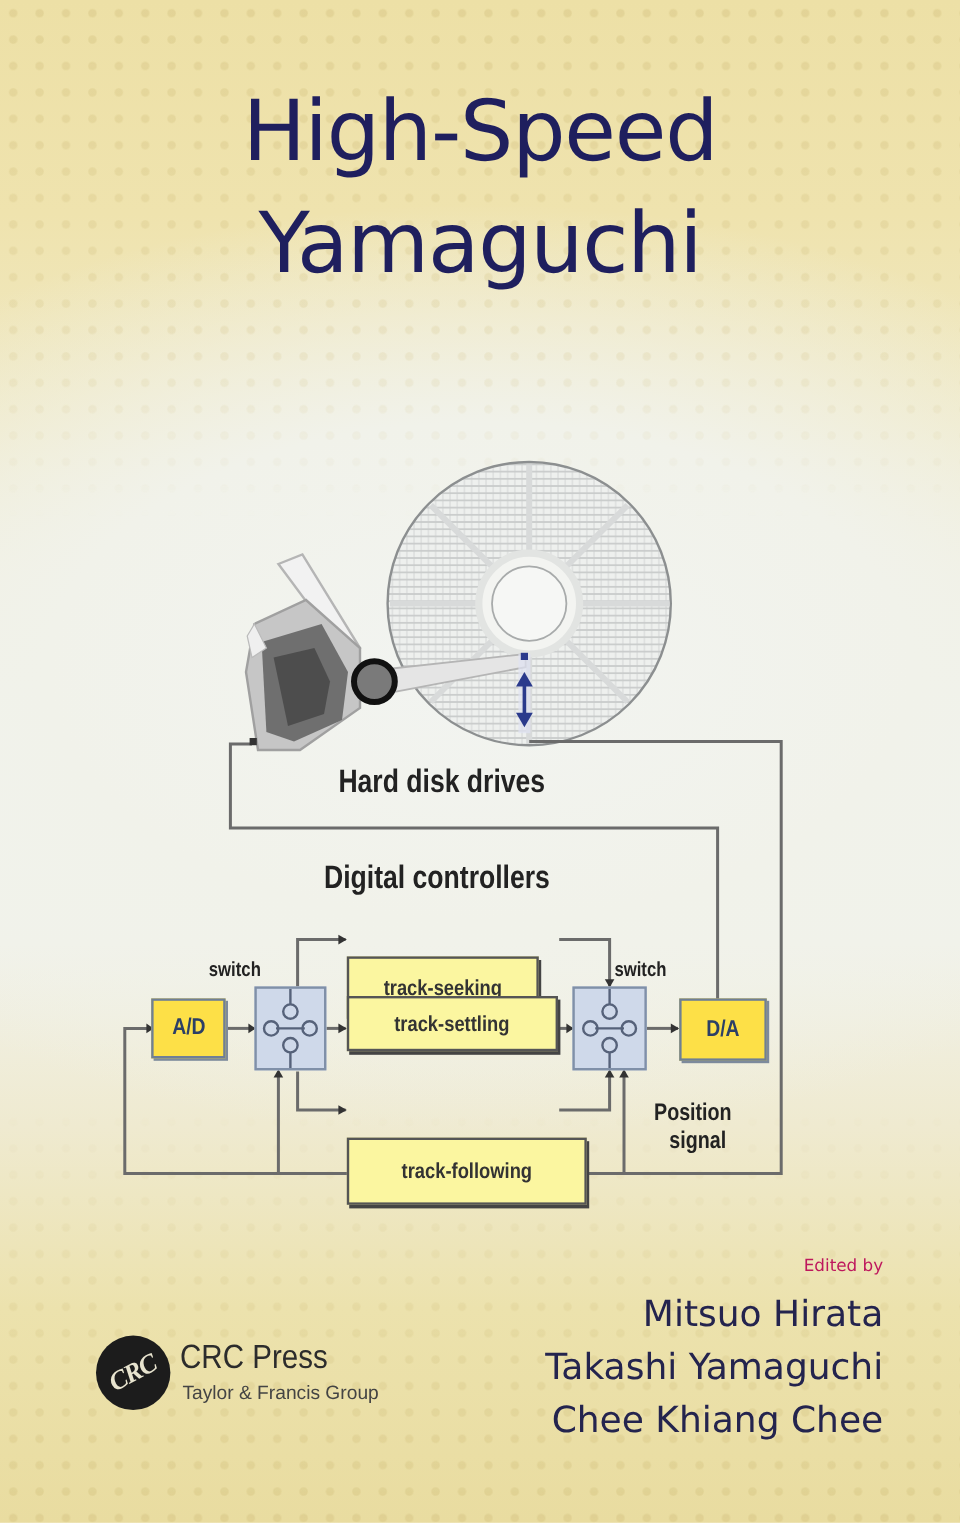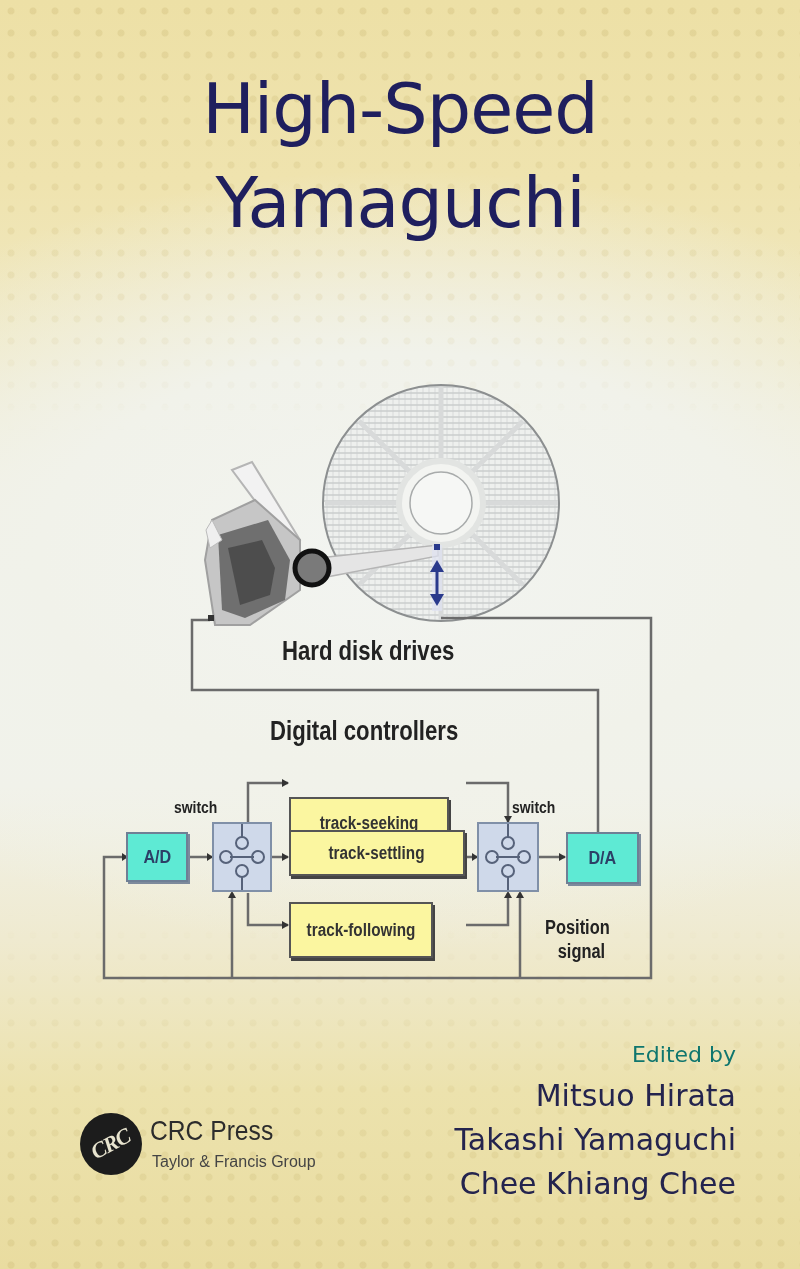--- a/index.html
+++ b/index.html
@@ -38,30 +38,30 @@
   .lbl-hdd { left: 282px; top: 636px; font-size: 27px; }
   .lbl-dc  { left: 270px; top: 716px; font-size: 27px; }
   .lbl-sw1 { left: 174px; top: 798px; font-size: 17px; }
   .lbl-sw2 { left: 512px; top: 798px; font-size: 17px; }
   .lbl-pos { left: 545px; top: 915px; font-size: 20px; line-height: 24px; text-align: center; }
 
   .box {
     position: absolute; display: flex; align-items: center; justify-content: center;
     font-family: "Liberation Sans", sans-serif; font-weight: bold;
   }
-  .conv { background: #5eead4; border: 2px solid #6f7f95; color: #2c3f66; font-size: 19px; box-shadow: 2px 2px 0 #7d8a9c; }
+  .conv { background: #fde047; border: 2px solid #6f7f95; color: #2c3f66; font-size: 19px; box-shadow: 2px 2px 0 #7d8a9c; }
   .ctrl { background: #fbf6a0; border: 2px solid #555; color: #333; font-size: 18px; box-shadow: 2px 3px 0 #444; }
   .ctrl span, .conv span { display: inline-block; transform: scaleX(0.85); white-space: nowrap; }
   .sw { background: #cfd9ea; border: 2px solid #8090a8; }
 
   .edited {
     position: absolute; right: 64px; top: 1040px; text-align: right;
     font-family: "DejaVu Sans", sans-serif;
   }
-  .edited .by { font-size: 22px; color: #0f766e; line-height: 30px; margin-bottom: 4px; }
+  .edited .by { font-size: 14px; color: #be185d; line-height: 30px; margin-bottom: 4px; }
   .edited .ed { font-size: 30px; color: #24244e; line-height: 44px; white-space: nowrap; }
 
   .crc { position: absolute; left: 80px; top: 1113px; width: 240px; height: 64px; }
   .crc-logo {
     position: absolute; left: 0; top: 0; width: 62px; height: 62px; border-radius: 50%;
     background: #1c1c1c; color: #e8e4cf; display: flex; align-items: center; justify-content: center;
     font-family: "Liberation Serif", serif; font-weight: bold; font-style: italic; font-size: 22px;
   }
   .crc-logo span { transform: rotate(-28deg); display: inline-block; letter-spacing: -1px; }
   .crc-name { position: absolute; left: 70px; top: 2px; font-family: "Liberation Sans", sans-serif; font-size: 28px; color: #2c2c2c; transform: scaleX(0.88); transform-origin: left; white-space: nowrap; }
@@ -186,21 +186,21 @@
       </g>
     </svg>
   </div>
 
   <div class="box ctrl" style="left:289px;top:759px;width:160px;height:52px;margin-top:38px;">
     <span>track-seeking</span>
   </div>
   <div class="box ctrl" style="left:289px;top:830px;width:176px;height:46px;">
     <span>track-settling</span>
   </div>
-  <div class="box ctrl" style="left:289px;top:902px;width:144px;height:56px;text-align:right;">
+  <div class="box ctrl" style="left:289px;top:948px;width:200px;height:56px;text-align:right;">
     <span>track-following</span>
   </div>
 
   <div class="box sw" style="left:477px;top:822px;width:62px;height:70px;">
     <svg width="58" height="66" viewBox="0 0 58 66">
       <g fill="none" stroke="#56627a" stroke-width="2">
         <line x1="17" y1="33" x2="41" y2="33"></line>
         <line x1="29" y1="0" x2="29" y2="13"></line>
         <line x1="29" y1="53" x2="29" y2="66"></line>
         <circle cx="29" cy="19" r="6"></circle>

